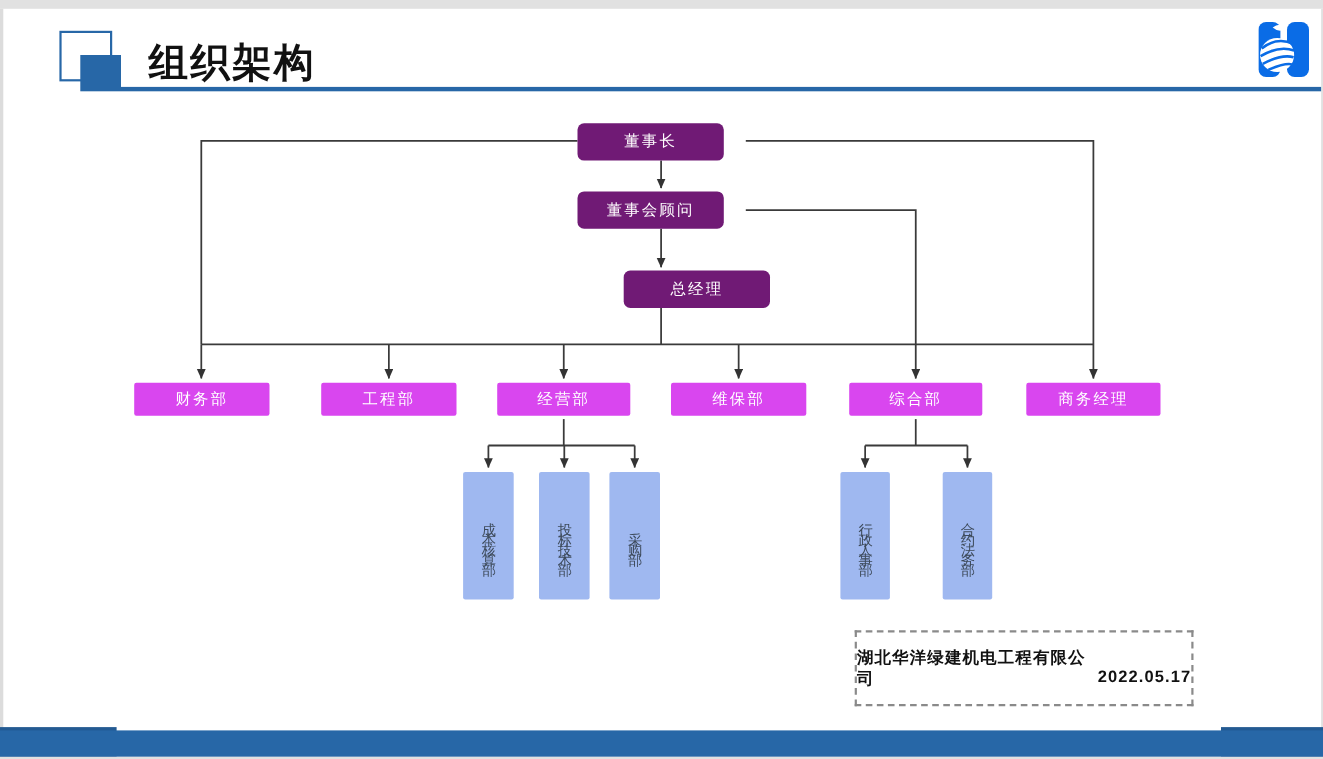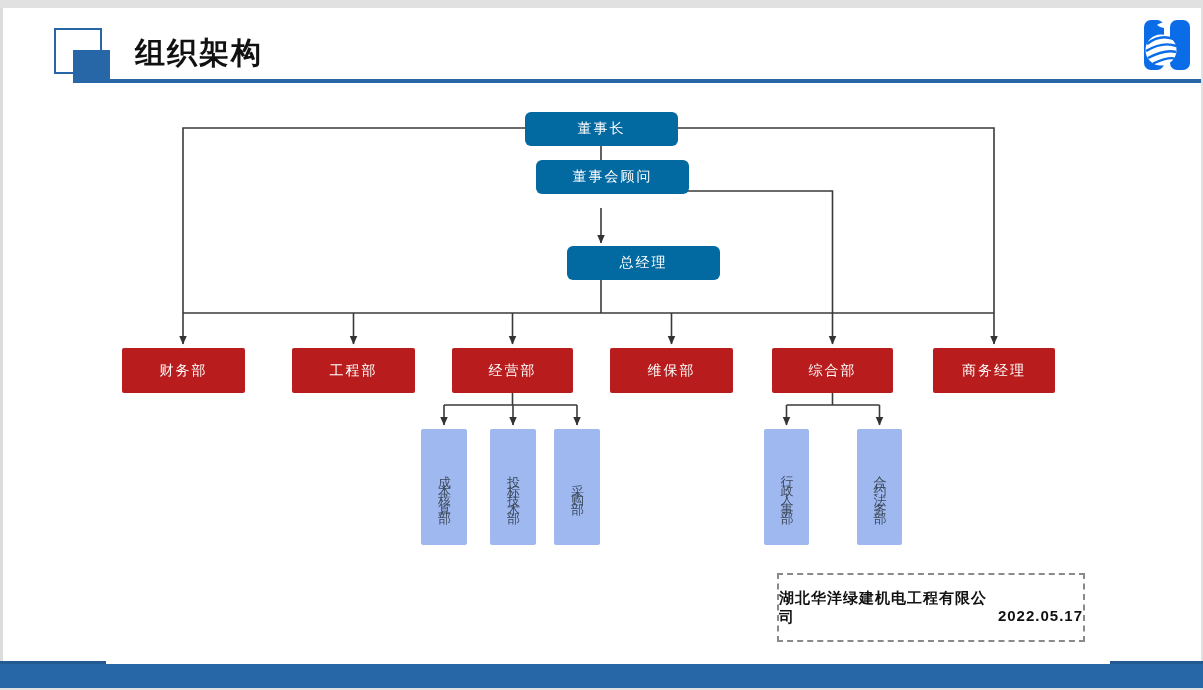--- a/index.html
+++ b/index.html
@@ -15,35 +15,35 @@
   
   .edge-top   { position: absolute; left: 0; top: 0; width: 1203px; height: 8px; background: #e1e1e1; }
   .edge-left  { position: absolute; left: 0; top: 8px; width: 3px; height: 656px; background: #dcdcdc; }
   .edge-right { position: absolute; right: 0; top: 8px; width: 2px; height: 656px; background: #e1e1e1; }
 
   
   .sq-outline { position: absolute; left: 54px; top: 28px; width: 48px; height: 46px;
                 border: 2px solid #2767a7; background: #ffffff; }
   .sq-filled  { position: absolute; left: 73px; top: 50px; width: 37px; height: 33px;
                 background: #2767a7; }
-  .title { position: absolute; left: 135px; top: 33px; font-size: 30px; font-weight: bold;
+  .title { position: absolute; left: 135px; top: 33px; font-size: 36px; font-weight: bold;
            color: #111111; letter-spacing: 2px; }
   .title-rule { position: absolute; left: 110px; top: 79px; width: 1091px; height: 4px;
                 background: #2767a7; }
   .logo { position: absolute; left: 1144px; top: 20px; width: 46px; height: 50px; }
 
   
   .connectors { position: absolute; left: 0; top: 0; width: 1203px; height: 690px; pointer-events: none; }
 
   
   .node { position: absolute; display: flex; align-items: center; justify-content: center;
           color: #ffffff; letter-spacing: 2px; }
-  .node-round { background: #0369a1; border-radius: 6px; font-size: 14px;
-                width: 153px; height: 34px; }
-  .node-dept  { background: #b91c1c; border-radius: 2px; font-size: 14px; height: 45px; top: 348px; }
+  .node-round { background: #701a75; border-radius: 6px; font-size: 14px;
+                width: 133px; height: 34px; }
+  .node-dept  { background: #d946ef; border-radius: 2px; font-size: 14px; height: 30px; top: 348px; }
   .node-sub   { background: #9fb8f0; color: #3d4a5a; font-size: 13px; top: 429px;
                 width: 46px; height: 116px; border-radius: 2px;
                 writing-mode: vertical-rl; text-orientation: upright; letter-spacing: 9px;
                 display: flex; align-items: center; justify-content: center; }
 
   
   .note-box { position: absolute; left: 777px; top: 573px; width: 308px; height: 69px;
               border: 2px dashed #8a8a8a; display: flex; flex-direction: row;
               align-items: center; justify-content: center; gap: 3px; }
   .note-company { font-size: 15px; font-weight: bold; color: #111111; letter-spacing: 1px; }
@@ -113,21 +113,21 @@
       <path d="M577,405 L577,425" marker-end="url(#arr)"></path>
 
       <path d="M832.5,381 L832.5,405"></path>
       <path d="M786.5,405 L879.5,405"></path>
       <path d="M786.5,405 L786.5,425" marker-end="url(#arr)"></path>
       <path d="M879.5,405 L879.5,425" marker-end="url(#arr)"></path>
     </g>
   </svg>
 
   <div class="node node-round" style="left:525px; top:112px;">董事长</div>
-  <div class="node node-round" style="left:525px; top:160px;margin-left:11px;">董事会顾问</div>
+  <div class="node node-round" style="left:525px; top:174px;">董事会顾问</div>
   <div class="node node-round" style="left:525px; top:246px;margin-left:42px;">总经理</div>
 
   <div class="node node-dept" style="left:122px; width:123px;">财务部</div>
   <div class="node node-dept" style="left:292px; width:123px;">工程部</div>
   <div class="node node-dept" style="left:452px; width:121px;text-align:center;">经营部</div>
   <div class="node node-dept" style="left:610px; width:123px;">维保部</div>
   <div class="node node-dept" style="left:772px; width:121px;">综合部</div>
   <div class="node node-dept" style="left:933px; width:122px;">商务经理</div>
 
   <div class="node node-sub" style="left:421px;">成本核算部</div>

